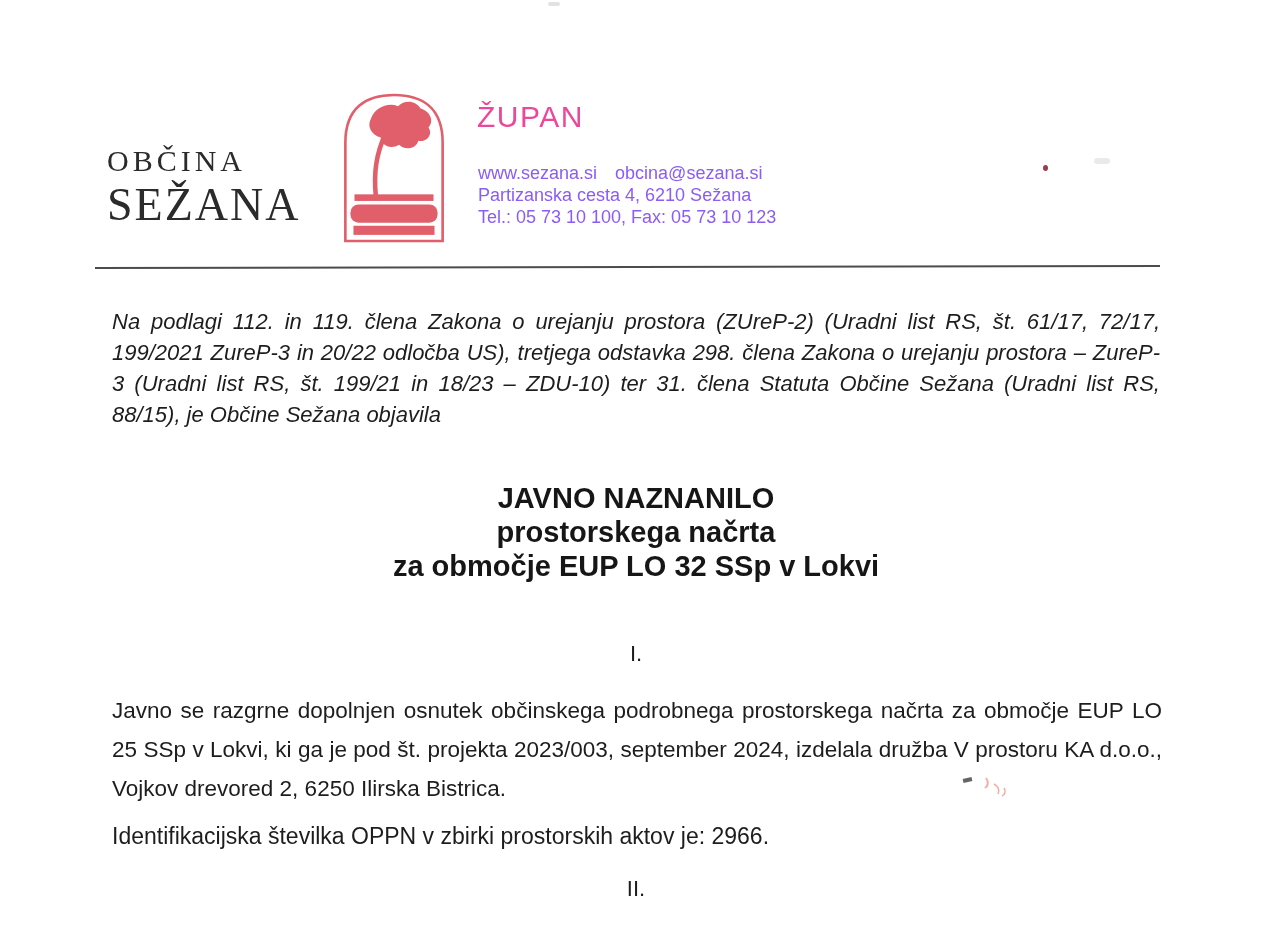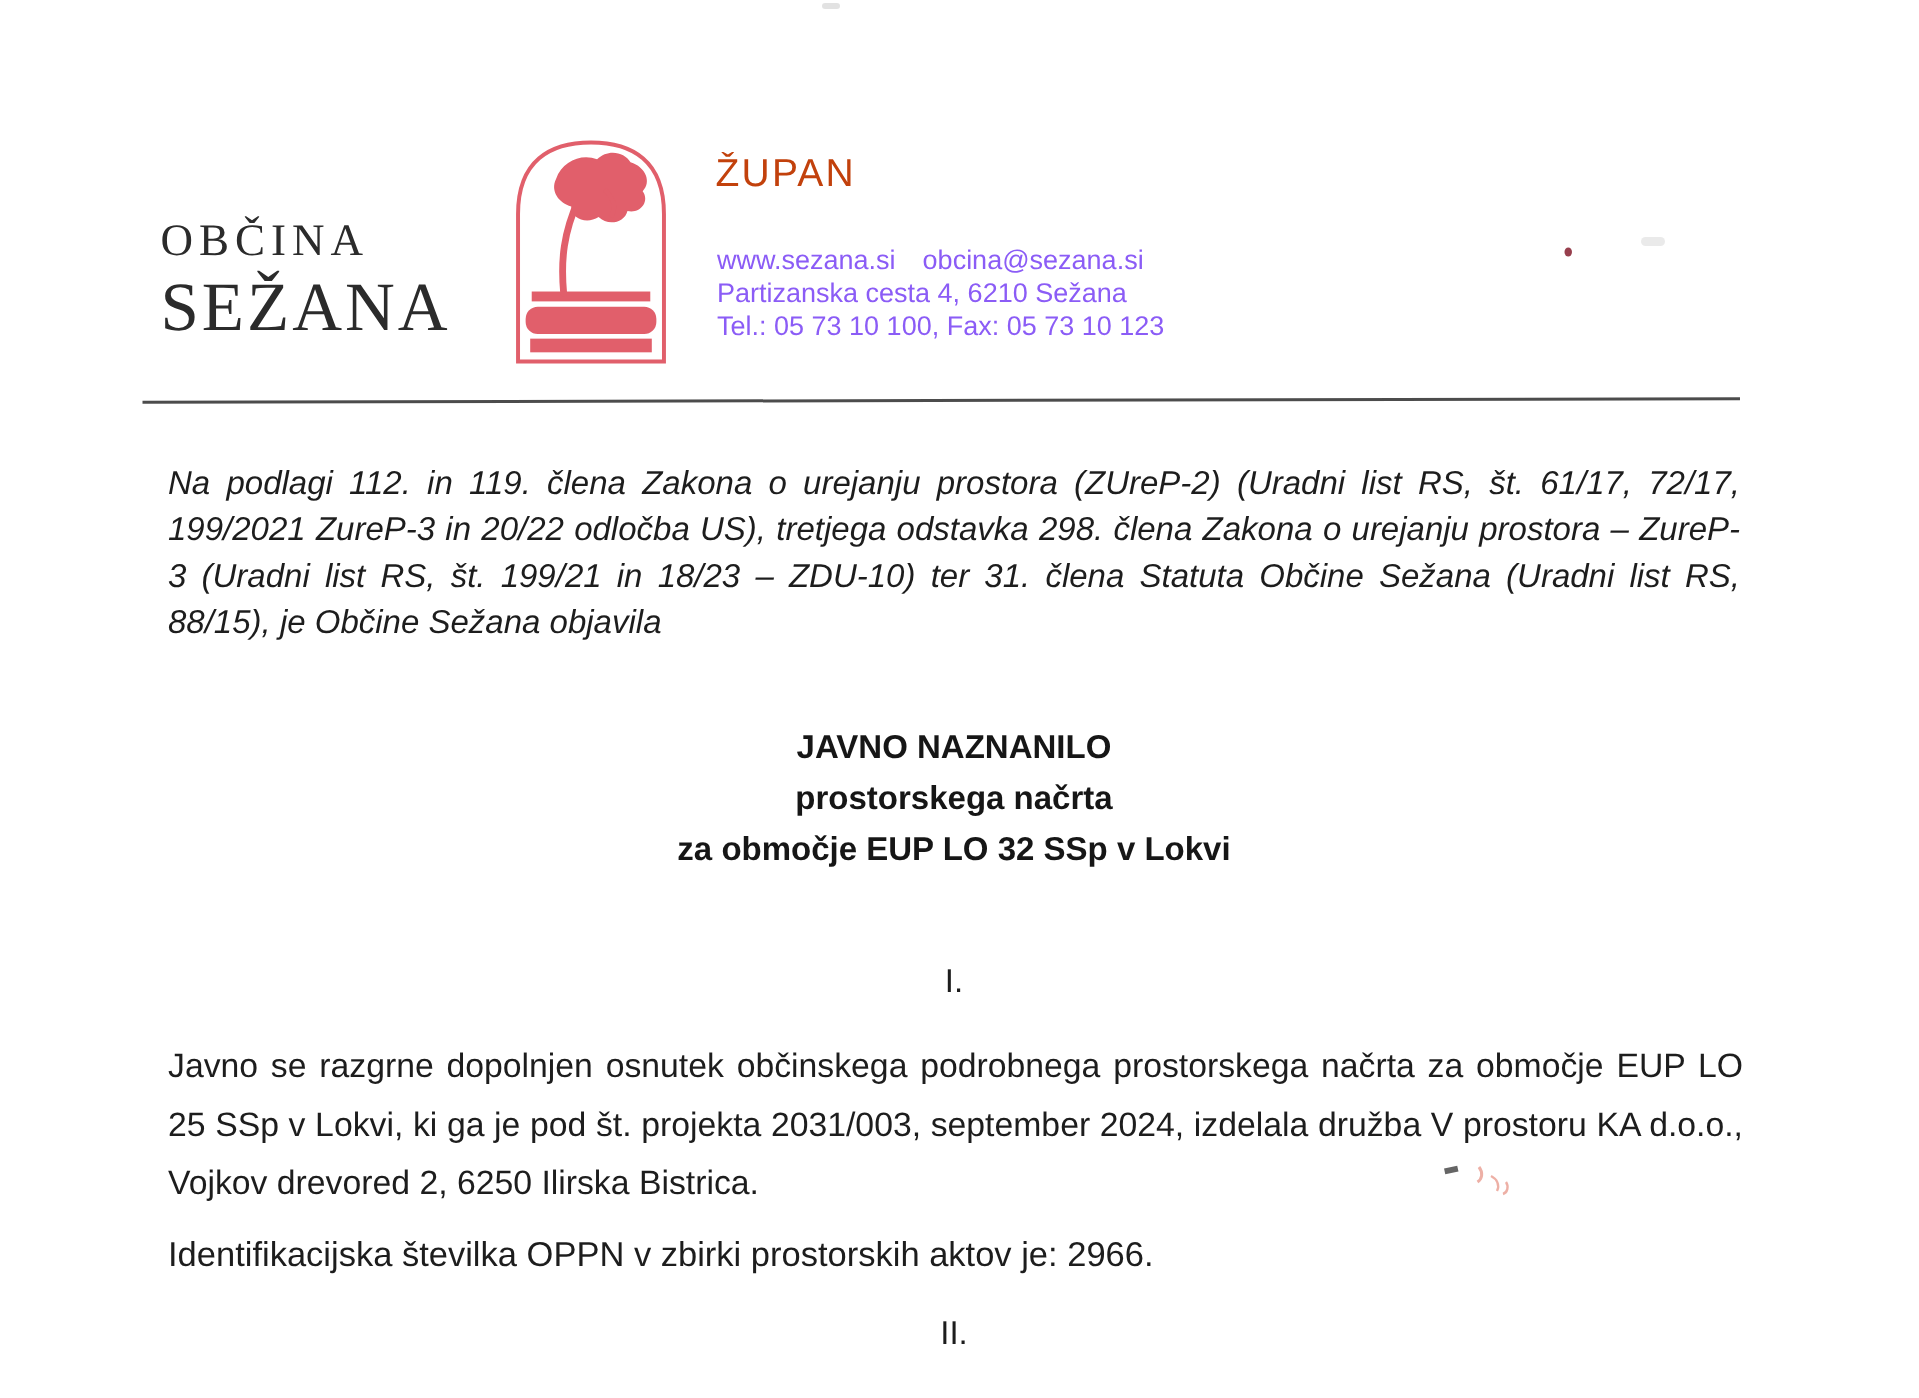--- a/index.html
+++ b/index.html
@@ -41,23 +41,23 @@
     position: absolute;
     left: 338px;
     top: 92px;
     width: 112px;
     height: 152px;
   }
   .office-title {
     position: absolute;
     left: 477px;
     top: 100px;
-    font-size: 26px;
+    font-size: 30px;
     letter-spacing: 1.5px;
-    color: #c2410c;
+    color: #ec4899;
   }
   .contact {
     position: absolute;
     left: 478px;
     top: 162px;
     font-size: 18px;
     line-height: 22px;
     color: #8b5cf6;
   }
   .contact .email { margin-left: 18px; }
@@ -83,21 +83,21 @@
     text-align: justify;
     font-style: italic;
   }
   .title-block {
     position: absolute;
     left: 112px;
     top: 481px;
     width: 1048px;
     text-align: center;
     font-weight: bold;
-    font-size: 22px;
+    font-size: 29px;
     line-height: 34px;
     color: #161616;
   }
   .section-label {
     position: absolute;
     left: 112px;
     width: 1048px;
     text-align: center;
     font-size: 22px;
   }
@@ -183,21 +183,21 @@
   <div class="intro">Na podlagi 112. in 119. člena Zakona o urejanju prostora (ZUreP-2) (Uradni list RS, št. 61/17, 72/17, 199/2021 ZureP-3 in 20/22 odločba US), tretjega odstavka 298. člena Zakona o urejanju prostora – ZureP-3 (Uradni list RS, št. 199/21 in 18/23 – ZDU-10) ter 31. člena Statuta Občine Sežana (Uradni list RS, 88/15), je Občine Sežana objavila</div>
 
   <div class="title-block">
     <div>JAVNO NAZNANILO</div>
     <div>prostorskega načrta</div>
     <div>za območje EUP LO 32 SSp v Lokvi</div>
   </div>
 
   <div class="section-label section-1">I.</div>
 
-  <div class="para-1">Javno se razgrne dopolnjen osnutek občinskega podrobnega prostorskega načrta za območje EUP LO 25 SSp v Lokvi, ki ga je pod št. projekta 2031/003, september 2024, izdelala družba V prostoru KA d.o.o., Vojkov drevored 2, 6250 Ilirska Bistrica.</div>
+  <div class="para-1">Javno se razgrne dopolnjen osnutek občinskega podrobnega prostorskega načrta za območje EUP LO 25 SSp v Lokvi, ki ga je pod št. projekta 2023/003, september 2024, izdelala družba V prostoru KA d.o.o., Vojkov drevored 2, 6250 Ilirska Bistrica.</div>
 
   <div class="para-id">Identifikacijska številka OPPN v zbirki prostorskih aktov je: 2966.</div>
 
   <div class="section-label section-2">II.</div>
 
   <div class="artifact speck-top"></div>
   <div class="artifact dot-red"></div>
   <div class="artifact smudge-gray"></div>
   <div class="artifact dash-dark"></div>
   <svg class="artifact squiggle-red" viewBox="0 0 42 28" xmlns="http://www.w3.org/2000/svg">

